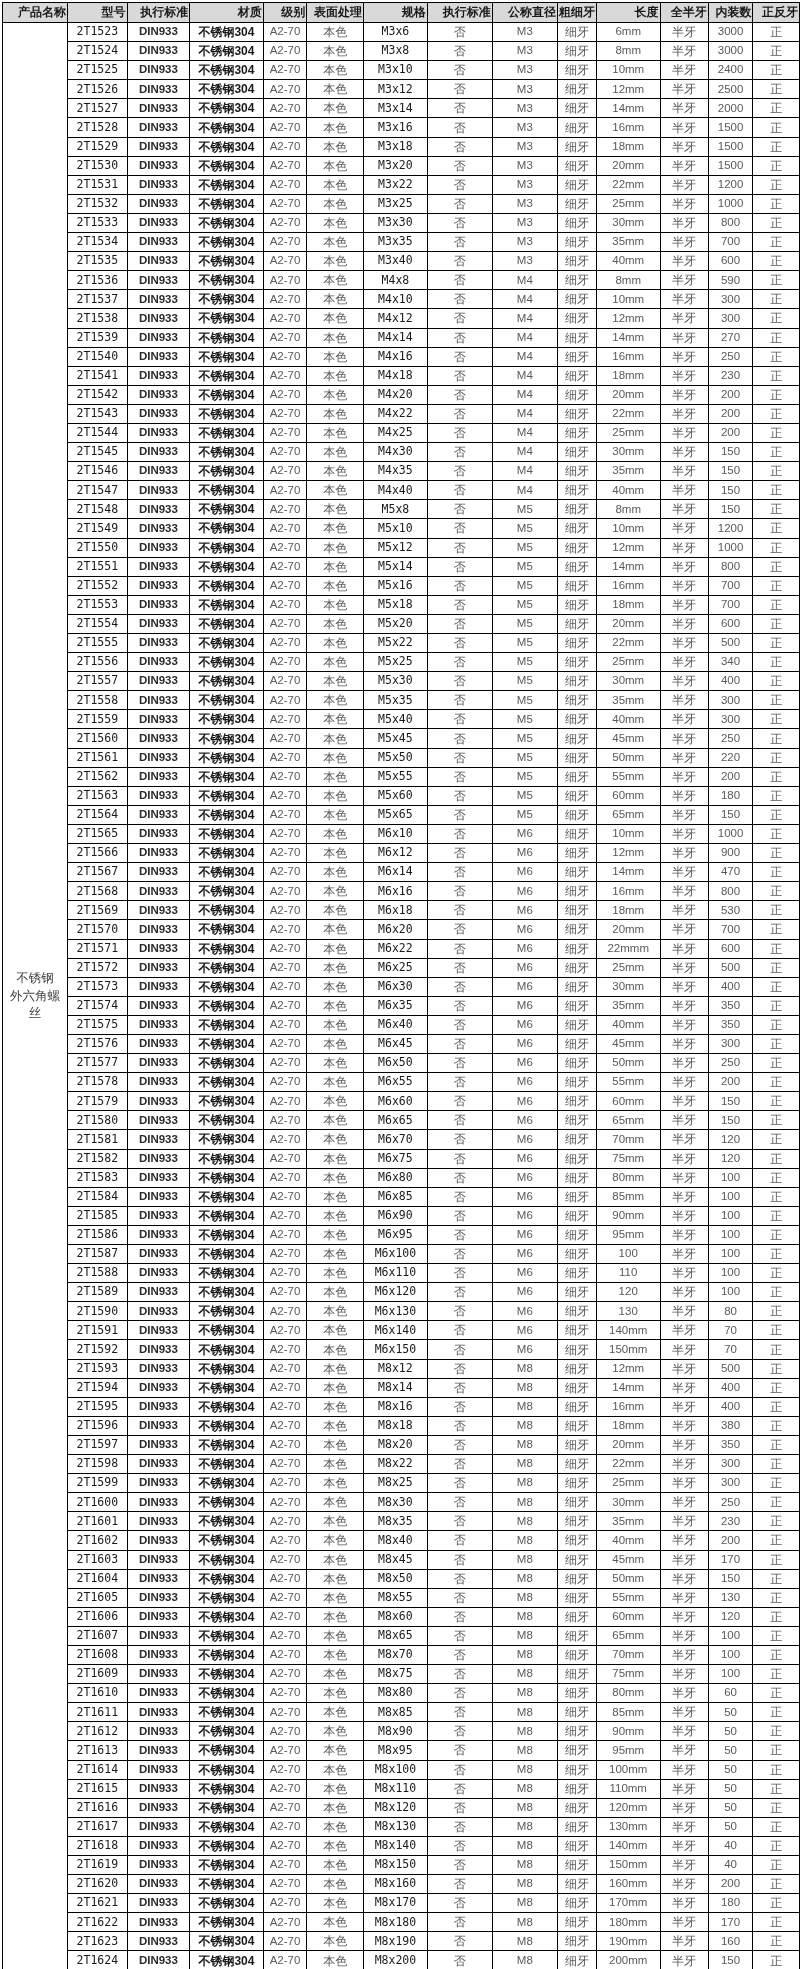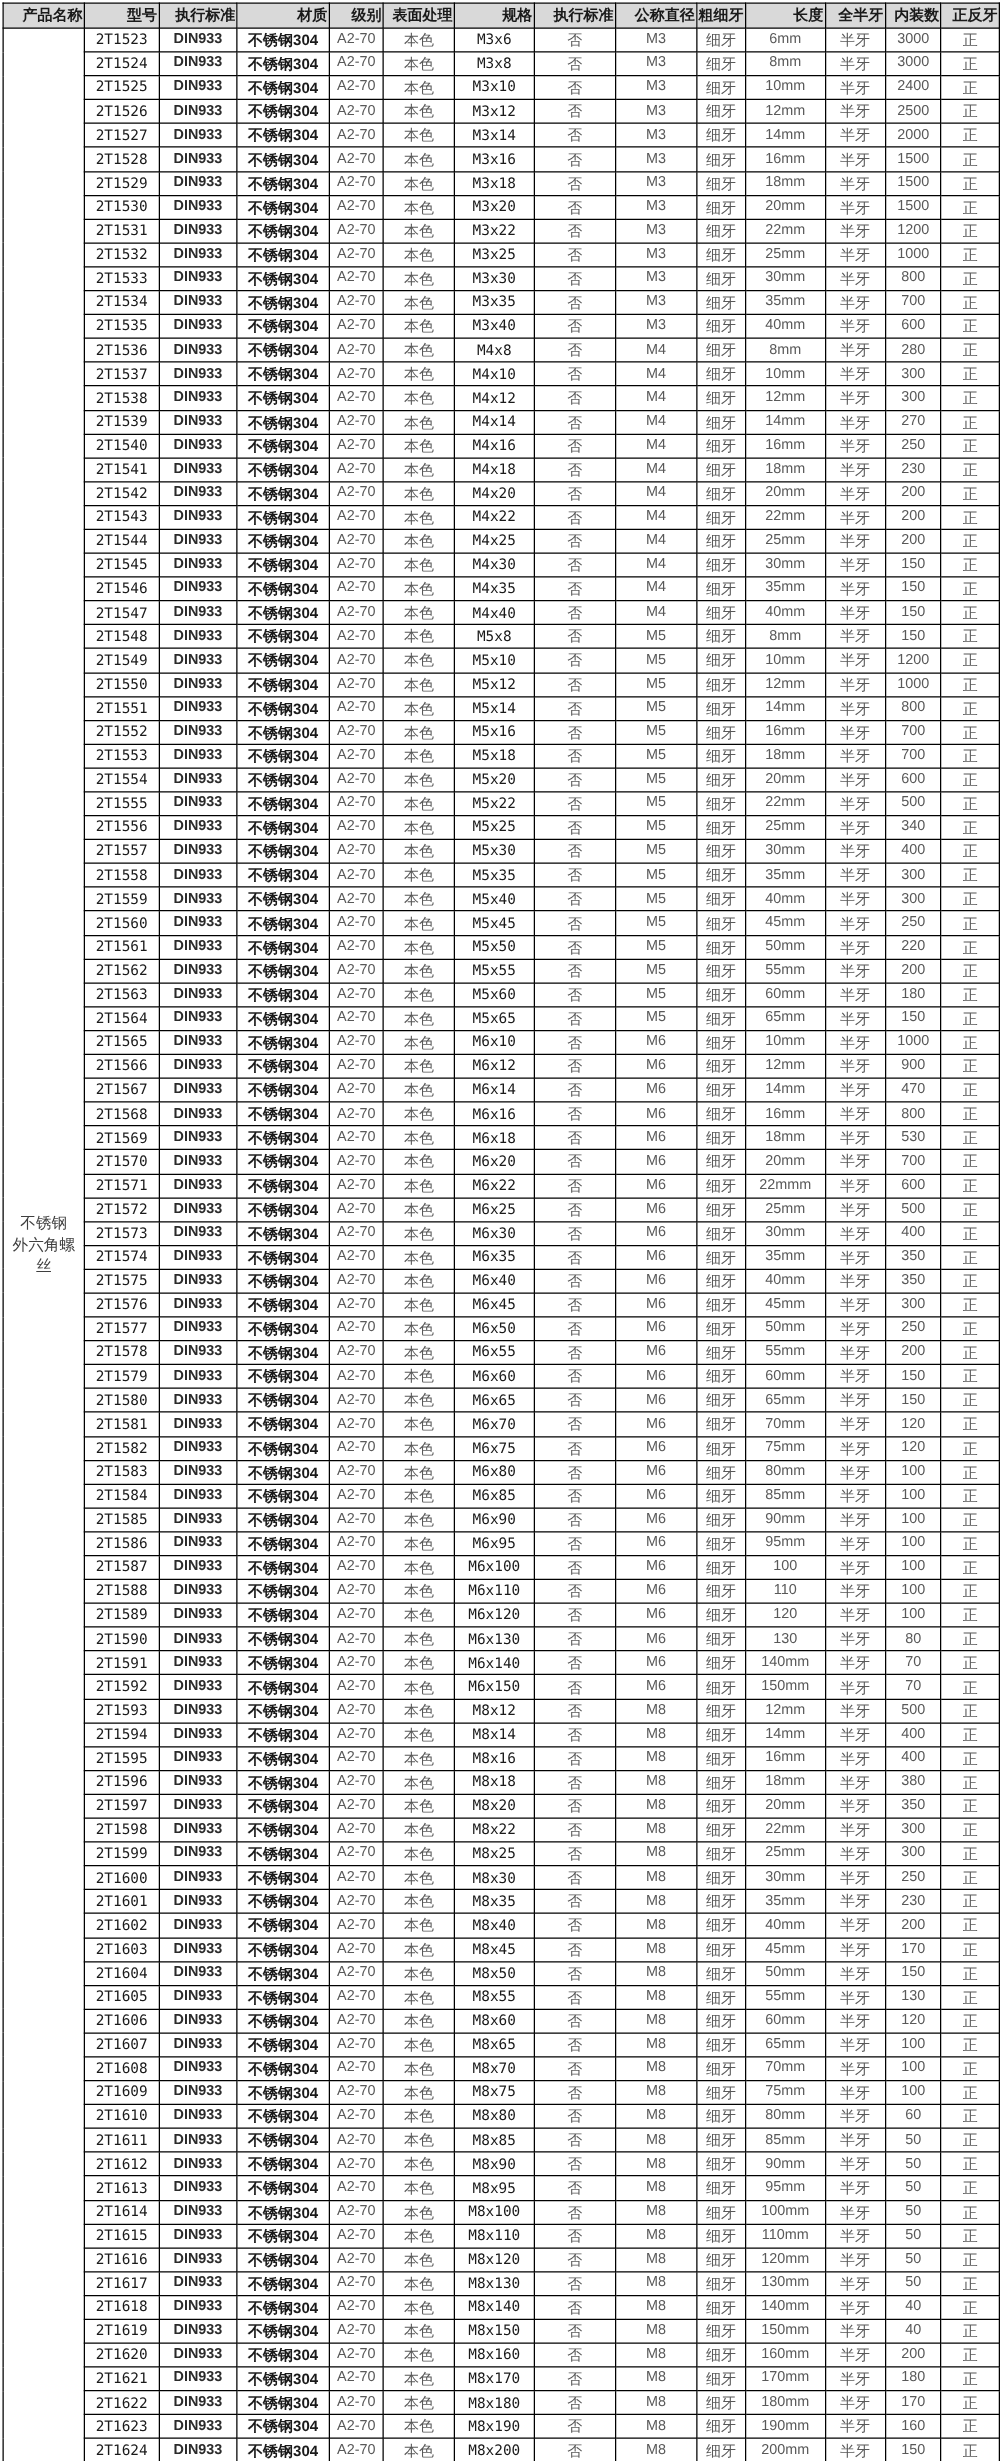--- a/index.html
+++ b/index.html
@@ -246,21 +246,21 @@
           <td class="cell-standard">DIN933</td>
           <td class="cell-material">不锈钢304</td>
           <td class="cell-grade">A2-70</td>
           <td class="cell-surface">本色</td>
           <td class="cell-spec">M4x8</td>
           <td class="cell-self_made">否</td>
           <td class="cell-diameter">M4</td>
           <td class="cell-thread_pitch">细牙</td>
           <td class="cell-length">8mm</td>
           <td class="cell-thread_length">半牙</td>
-          <td class="cell-qty">280</td>
+          <td class="cell-qty">590</td>
           <td class="cell-direction">正</td>
         </tr>
         <tr>
           <td class="cell-model">2T1537</td>
           <td class="cell-standard">DIN933</td>
           <td class="cell-material">不锈钢304</td>
           <td class="cell-grade">A2-70</td>
           <td class="cell-surface">本色</td>
           <td class="cell-spec">M4x10</td>
           <td class="cell-self_made">否</td>

